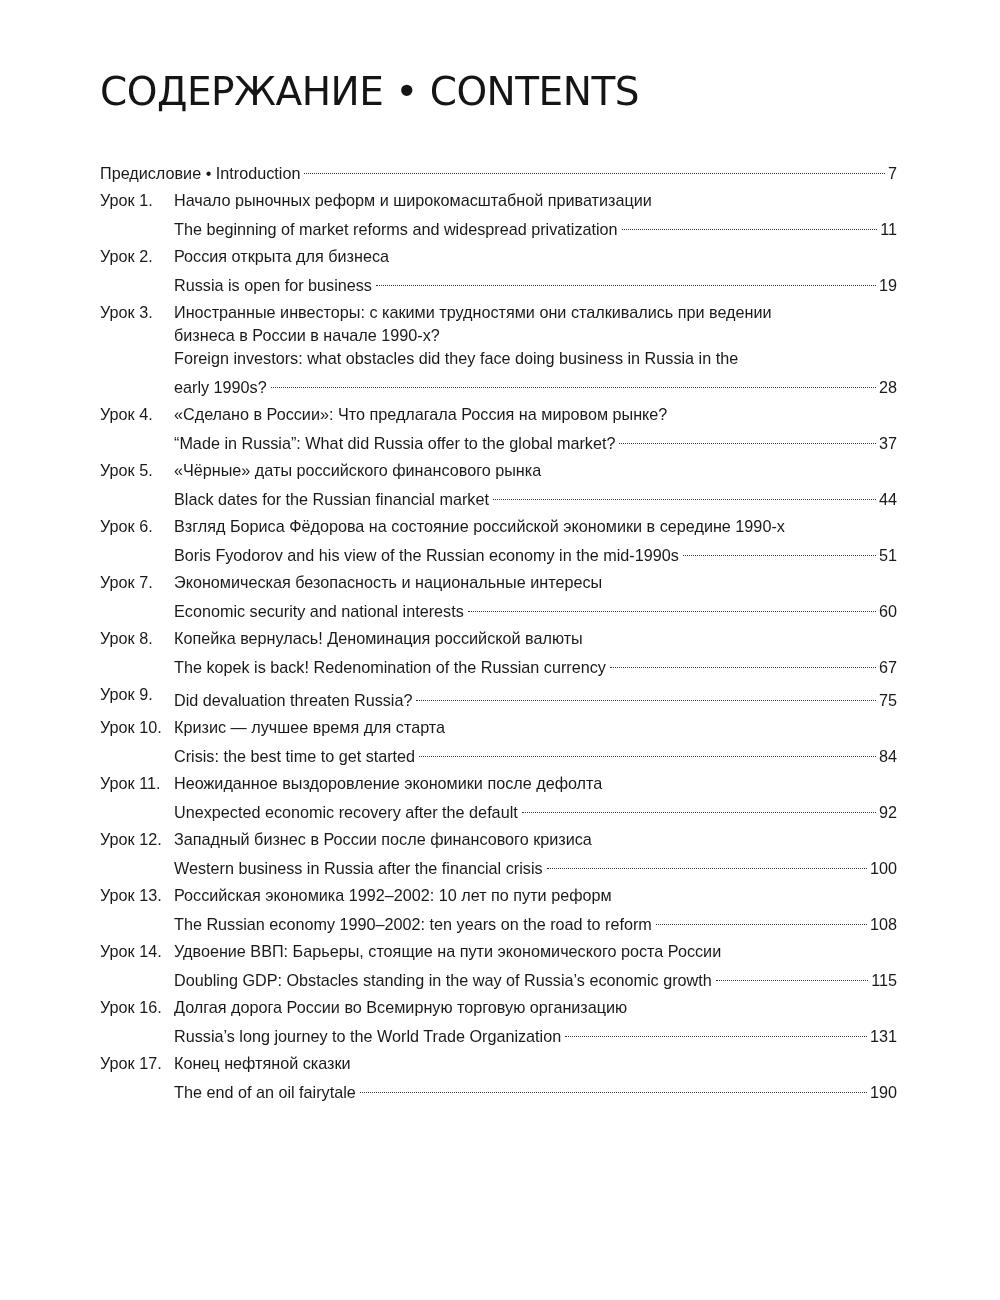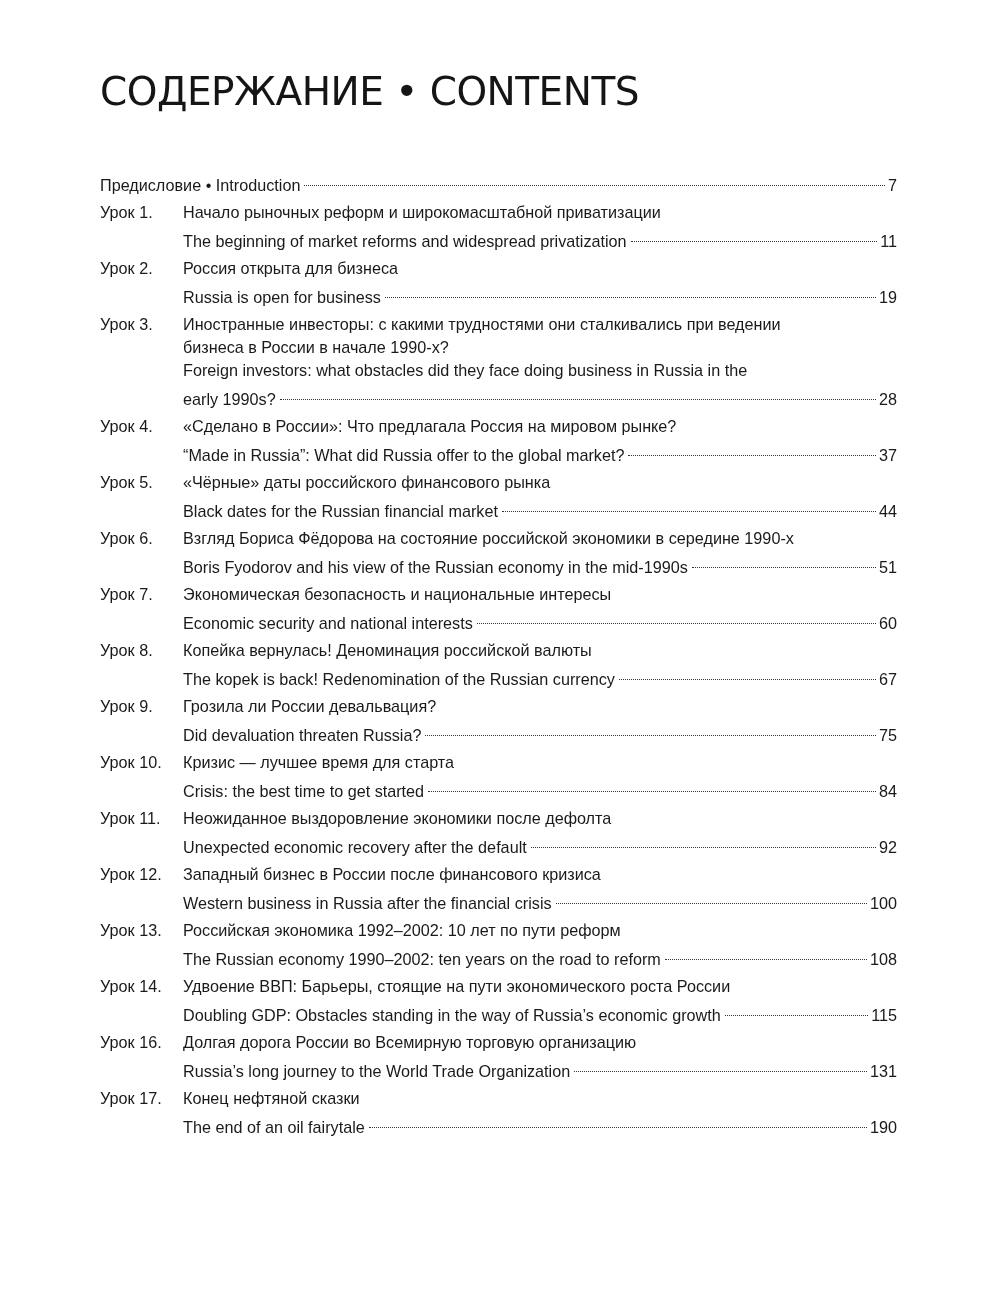--- a/index.html
+++ b/index.html
@@ -24,38 +24,37 @@
       font-weight: normal;
       font-size: 39px;
       letter-spacing: -0.5px;
       line-height: 52px;
       color: #151515;
       white-space: nowrap;
     }
     .toc {
       position: absolute;
       left: 100px;
-      top: 168px;
+      top: 156px;
       width: 797px;
       font-size: 16.2px;
       line-height: 23px;
     }
     .toc-line {
       display: flex;
       align-items: baseline;
       height: 23px;
       white-space: nowrap;
     }
     .toc-intro {
       margin-bottom: 10px;
     }
     .toc-entry {
       margin-bottom: 10px;
       display: flex;
-      gap: 9px;
     }
     .toc-label {
       width: 74px;
       flex: 0 0 74px;
       white-space: nowrap;
       line-height: 23px;
     }
     .toc-body {
       flex: 1 1 auto;
       min-width: 0;
@@ -181,21 +180,20 @@
           <div class="toc-line">
             <span class="toc-text">The kopek is back! Redenomination of the Russian currency</span>
             <span class="leader"></span>
             <span class="page-num">67</span>
           </div>
         </div>
       </div>
       <div class="toc-entry">
         <span class="toc-label">Урок 9.</span>
         <div class="toc-body">
-          <div class="toc-line">Грозила ли России девальвация?</div>
           <div class="toc-line">
             <span class="toc-text">Did devaluation threaten Russia?</span>
             <span class="leader"></span>
             <span class="page-num">75</span>
           </div>
         </div>
       </div>
       <div class="toc-entry">
         <span class="toc-label">Урок 10.</span>
         <div class="toc-body">

